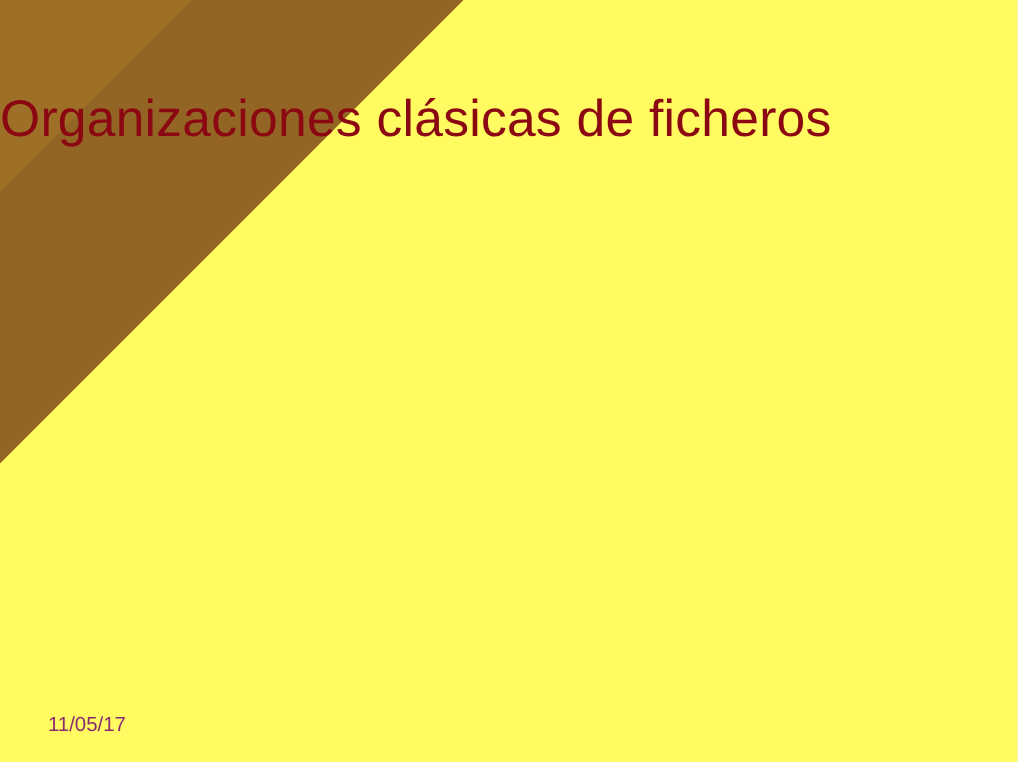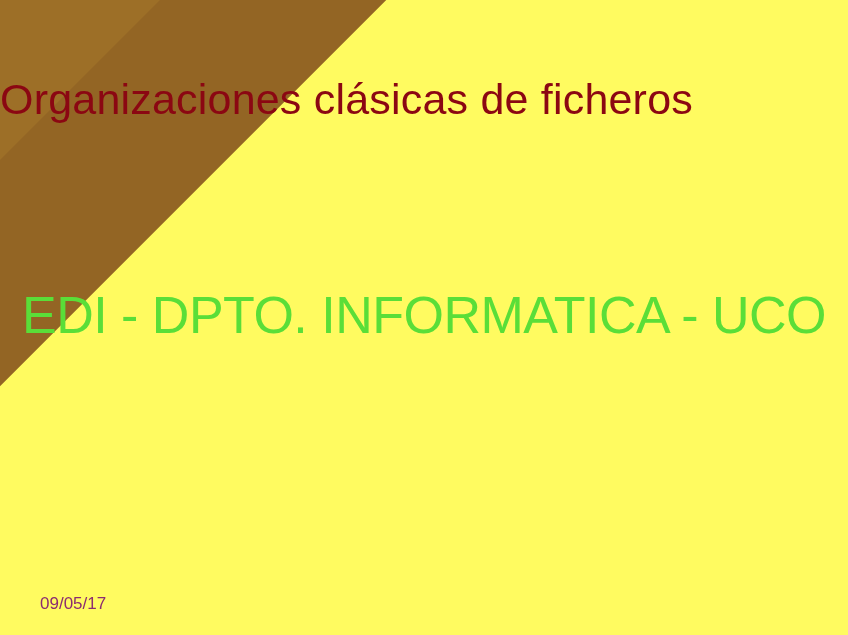--- a/index.html
+++ b/index.html
@@ -121,22 +121,19 @@
     <div class="stripe" style="left: 380px; background: rgb(178, 136, 48);"></div>
     <div class="stripe" style="left: 540px; background: rgb(168, 123, 43);"></div>
     <div class="stripe" style="left: 700px; background: rgb(157, 111, 39);"></div>
     <div class="stripe" style="left: 860px; background: rgb(147, 101, 36);"></div>
   </div>
 
   <div id="title-block">
     <h1 id="slide-title" style="color: rgb(139, 7, 18);">Organizaciones clásicas de ficheros</h1>
   </div>
 
-  <div id="watermark-block">
-    <span id="watermark-text" style="color: rgb(90, 222, 56);">EDI - DPTO. INFORMATICA - UCO</span>
-  </div>
 
 
   <div id="date-block">
-    <span id="date-text" style="color: rgb(140, 44, 112);">09/05/17</span>
+    <span id="date-text" style="color: rgb(140, 44, 112);">11/05/17</span>
   </div>
 
 </div>
 
 </body></html>

